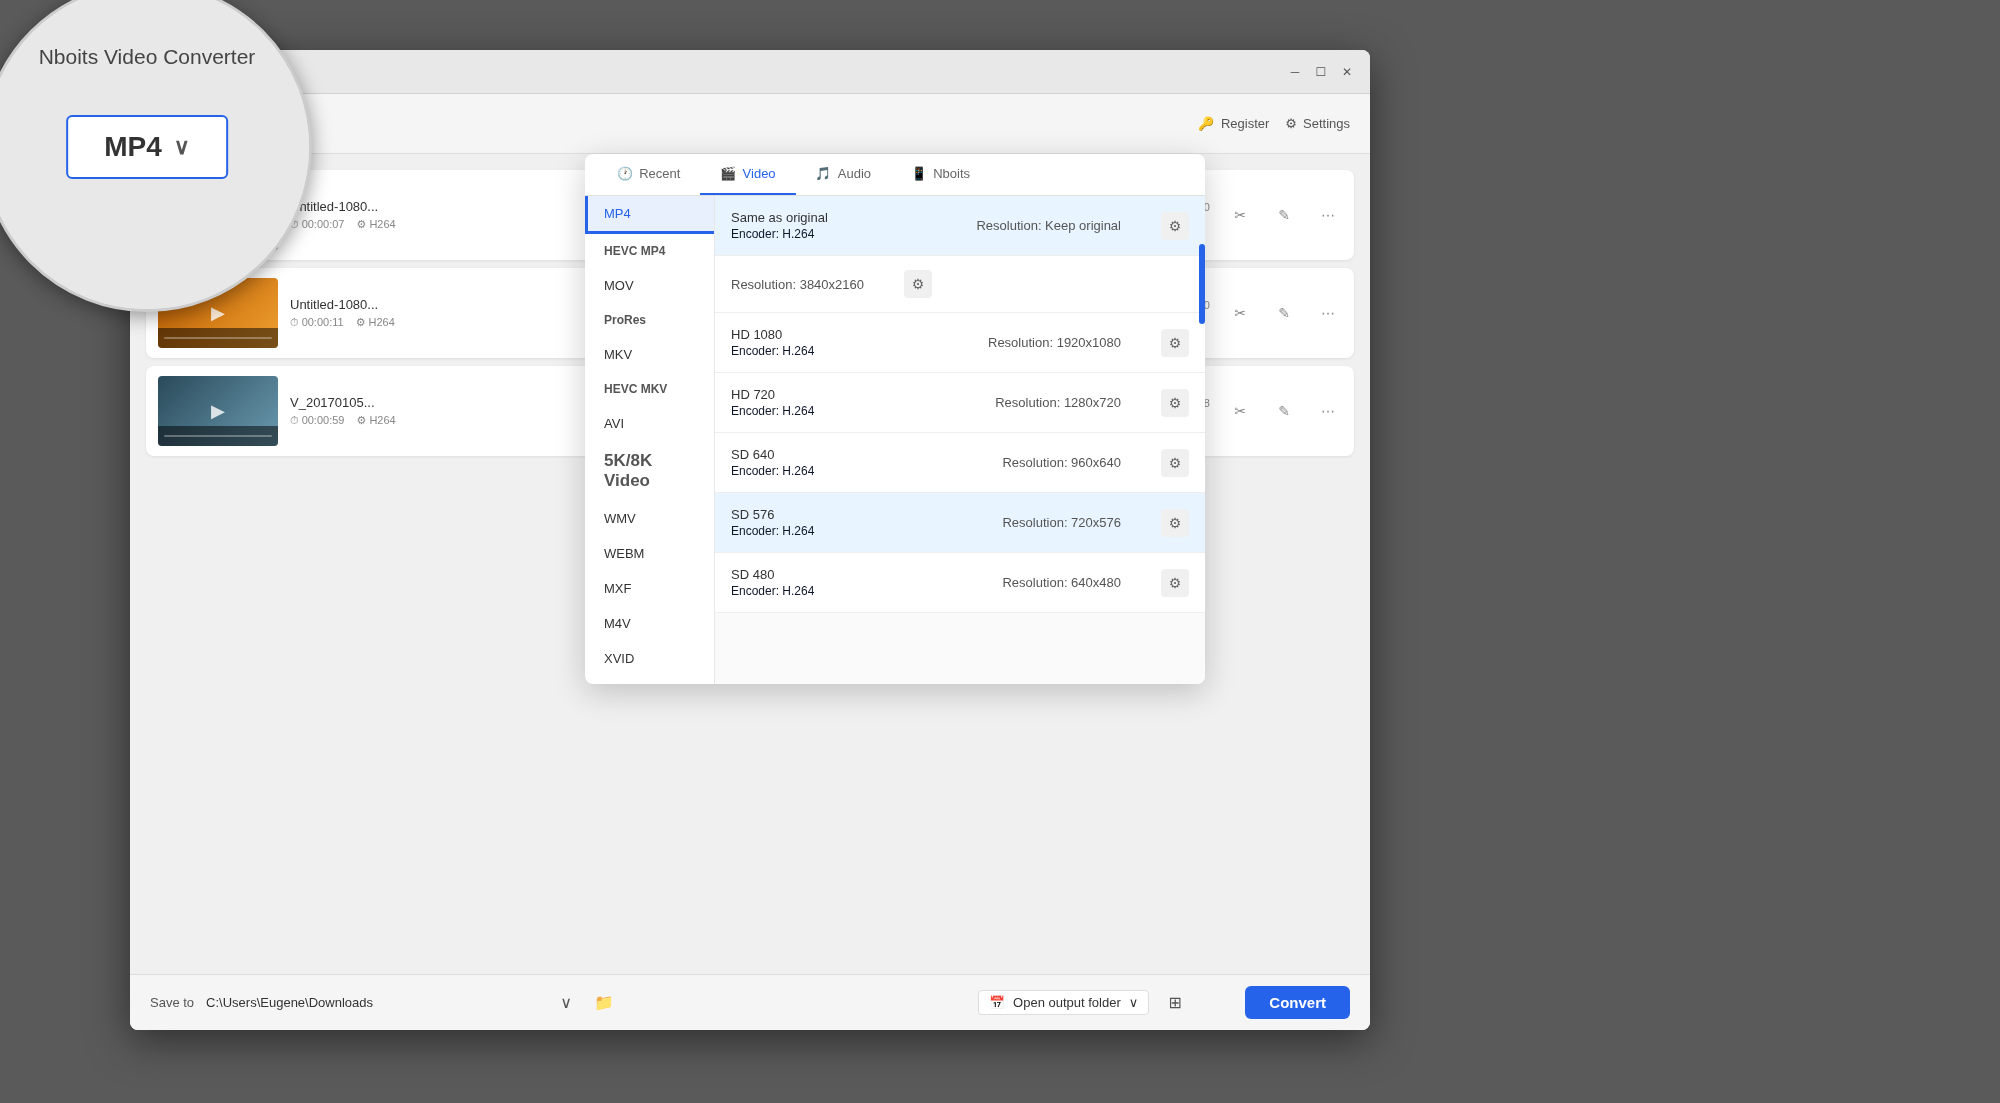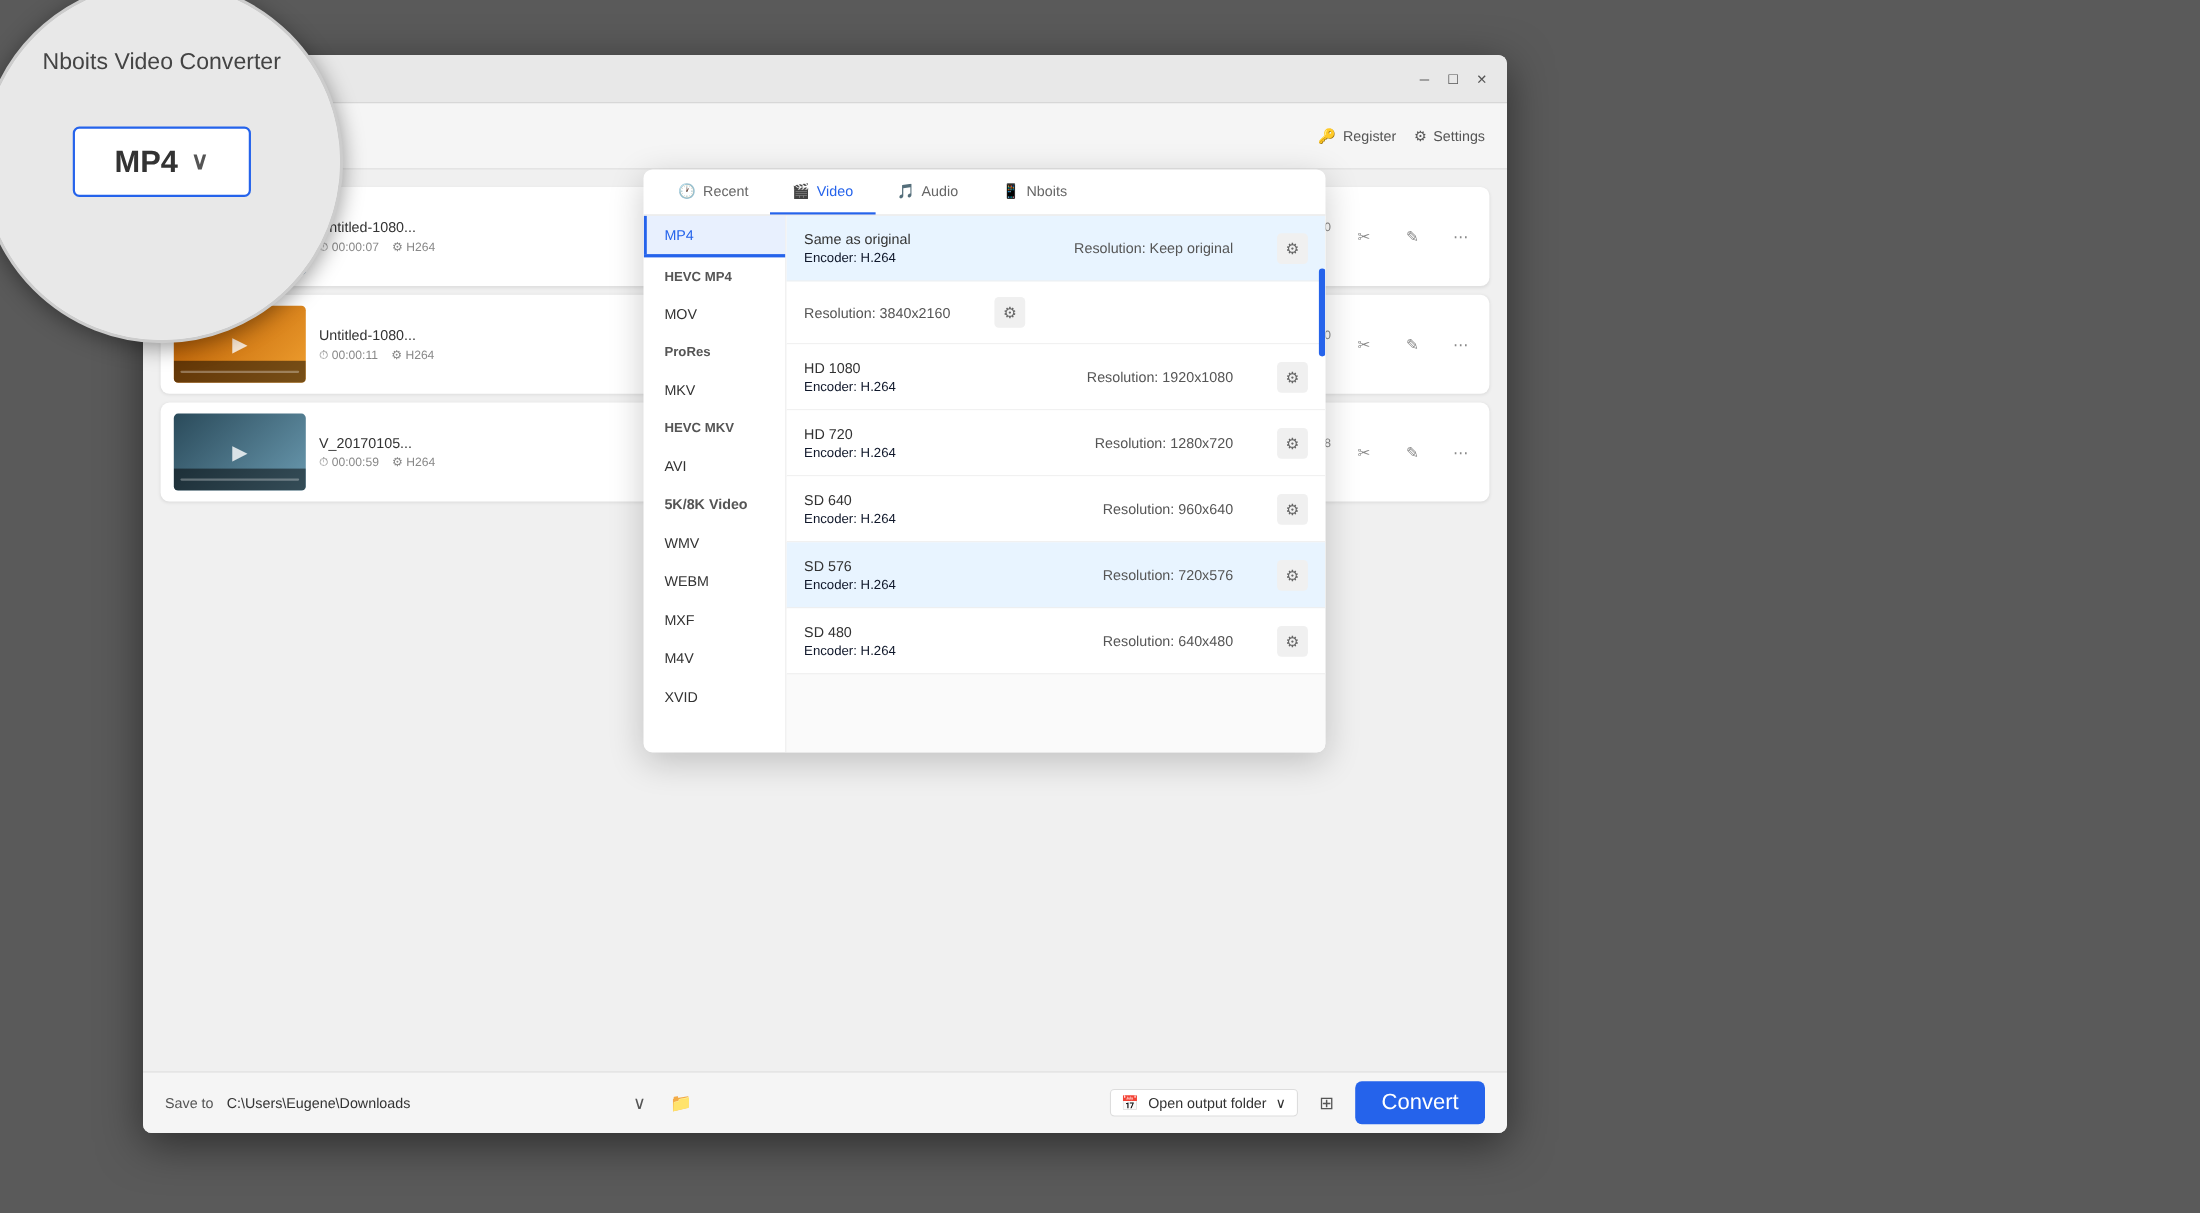--- a/index.html
+++ b/index.html
@@ -266,23 +266,24 @@
       justify-content: center;
       cursor: pointer;
       color: #555;
     }
     .convert-btn {
       background: #2563eb;
       color: white;
       border: none;
       border-radius: 6px;
       padding: 8px 24px;
-      font-size: 20px;
-      font-weight: 400;
-      cursor: pointer;
+      font-size: 15px;
+      font-weight: 700;
+      cursor: pointer;
+      margin-left: 44px;
     }
 
     
     .format-dropdown {
       position: absolute;
       top: 0;
       left: 455px;
       width: 620px;
       height: 530px;
       background: white;
@@ -628,21 +629,21 @@
 
           <div class="format-list">
             <div class="format-list-item selected">MP4</div>
             <div class="format-list-divider"></div>
             <div class="format-list-item" style="color:#555; font-weight:600; font-size:12px;">HEVC MP4</div>
             <div class="format-list-item">MOV</div>
             <div class="format-list-item" style="color:#555; font-weight:600; font-size:12px;">ProRes</div>
             <div class="format-list-item">MKV</div>
             <div class="format-list-item" style="color:#555; font-weight:600; font-size:12px;">HEVC MKV</div>
             <div class="format-list-item">AVI</div>
-            <div class="format-list-item" style="color:#555; font-weight:600; font-size:13px;">5K/8K Video</div>
+            <div class="format-list-item" style="color:#555; font-weight:600; font-size:17px;">5K/8K Video</div>
             <div class="format-list-item">WMV</div>
             <div class="format-list-item">WEBM</div>
             <div class="format-list-item">MXF</div>
             <div class="format-list-item">M4V</div>
             <div class="format-list-item">XVID</div>
           </div>
 
           <div class="preset-list" style="position:relative;">
 
             <div class="preset-item highlighted">

